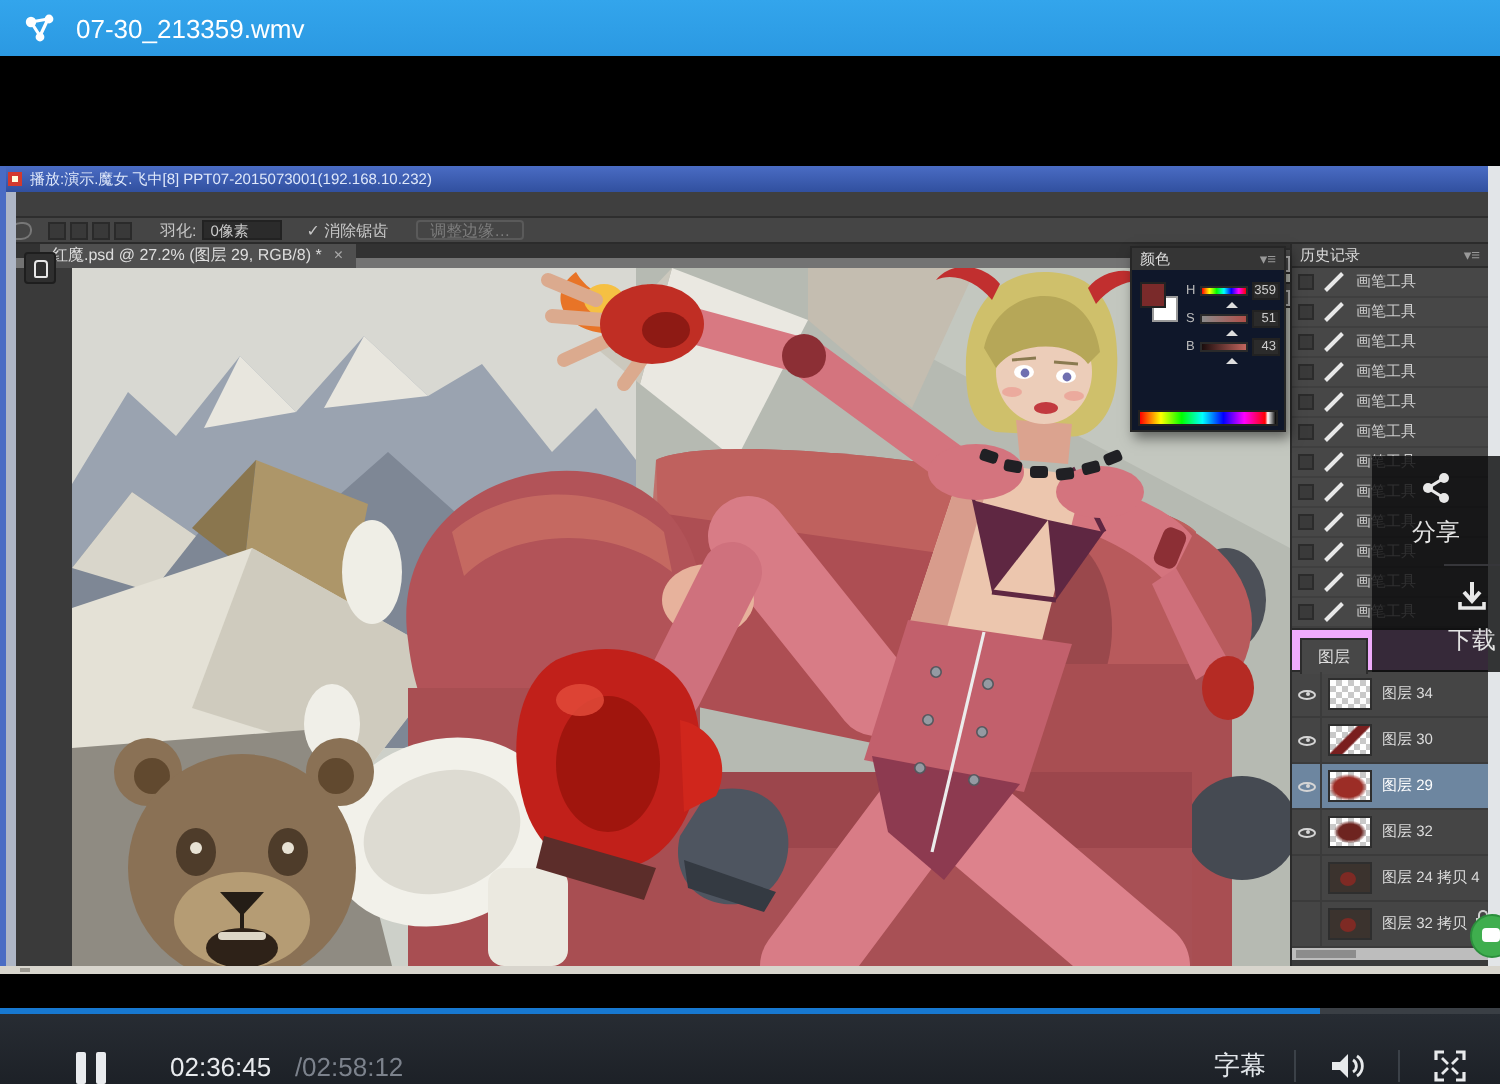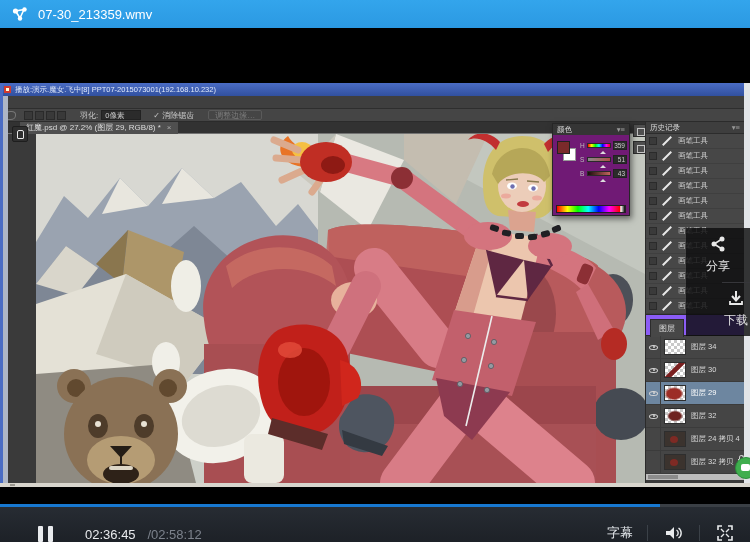--- a/index.html
+++ b/index.html
@@ -39,39 +39,39 @@
   .ps-menubar{position:absolute;left:0;top:13px;width:750px;height:13px;background:#3f3f3f;border-bottom:1px solid #2e2e2e;display:flex;align-items:center;gap:9px;padding-left:5px;}
   .ps-menubar span{color:#cfcfcf;font-size:8.5px;white-space:nowrap;cursor:pointer;}
   .ps-options{position:absolute;left:0;top:26px;width:750px;height:13px;background:#454545;border-bottom:1px solid #2b2b2b;display:flex;align-items:center;font-size:8px;color:#c8c8c8;}
   .opt-tool{width:11px;height:9px;margin-left:5px;border:1px solid #777;border-radius:50% 40% 50% 10%;}
   .opt-modes{display:flex;gap:2px;margin-left:8px;}
   .opt-modes i{width:9px;height:9px;background:#393939;border:1px solid #2a2a2a;}
   .opt-feather{margin-left:14px;}
   .opt-input{width:40px;height:10px;background:#2b2b2b;border:1px solid #222;color:#ccc;font-size:7.5px;line-height:9px;padding-left:3px;margin-left:3px;}
   .opt-check{margin-left:12px;}
   .opt-btn{margin-left:14px;border:1px solid #5a5a5a;color:#7d7d7d;padding:0 6px;height:10px;line-height:9px;border-radius:2px;}
-  .ps-tabbar{position:absolute;left:0;top:39px;width:750px;height:12px;background:#323232;border-bottom:1px solid #737373;}
+  .ps-tabbar{position:absolute;left:0;top:39px;width:750px;height:12px;background:#323232;border-bottom:5px solid #737373;}
   .ps-tab{position:absolute;left:20px;top:0;height:12px;background:#4f4f4f;color:#ddd;font-size:8px;line-height:12px;padding:0 6px;white-space:nowrap;cursor:pointer;}
   .ps-tab b{font-weight:normal;color:#aaa;margin-left:6px;}
   .ps-body{position:absolute;left:0;top:51px;width:750px;height:349px;background:#3a3a3a;}
   .win-edge-l{position:absolute;left:0;top:0;width:3px;height:404px;background:#4a6cc4;z-index:5;}
   .win-strip-l{position:absolute;left:3px;top:13px;width:5px;height:387px;background:#aeb6c6;z-index:5;}
   .win-strip-r{position:absolute;left:744px;top:0;width:6px;height:400px;background:#e2e5e8;z-index:5;}
   .rwin-status{position:absolute;left:0;top:400px;width:750px;height:4px;background:#d8d5cd;z-index:6;}
   .rwin-status i{position:absolute;left:10px;top:1px;width:5px;height:2px;background:#9a978f;}
 
   .canvas{position:absolute;left:36px;top:0;width:609px;height:349px;background:#cdd0c9;}
   .toolfloat{position:absolute;left:12px;top:-8px;width:16px;height:16px;background:#2f2f2f;border:1px solid #1e1e1e;border-radius:2px;z-index:8;cursor:pointer;}
   .toolfloat i{position:absolute;left:4px;top:3px;width:7px;height:9px;border:1px solid #e8e8e8;border-radius:2px 2px 1px 1px;}
   .dock-mini{position:absolute;left:633px;top:-10px;width:13px;height:30px;z-index:9;display:flex;flex-direction:column;gap:4px;}
   .dock-mini i{width:13px;height:13px;background:#4f4f4f;border:1px solid #2d2d2d;position:relative;cursor:pointer;}
   .dock-mini i:after{content:"";position:absolute;left:3px;top:3px;width:6px;height:6px;border:1px solid #c5c5c5;}
 
   
-  .colorpanel{position:absolute;left:552px;top:-11px;width:78px;height:93px;background:#701a75;border:1px solid #262626;z-index:10;box-shadow:2px 3px 6px rgba(0,0,0,.5);}
+  .colorpanel{position:absolute;left:565px;top:-11px;width:78px;height:93px;background:#0f172a;border:1px solid #262626;z-index:10;box-shadow:2px 3px 6px rgba(0,0,0,.5);}
   .cp-head{height:11px;background:#353535;color:#ddd;font-size:7.5px;line-height:11px;padding:0 4px;display:flex;justify-content:space-between;}
   .cp-head b{font-weight:normal;color:#999;cursor:pointer;}
   .cp-body{position:relative;height:58px;}
   .cp-sw{position:absolute;left:4px;top:6px;width:13px;height:13px;background:#7a2a2a;border:1px solid #222;z-index:2;}
   .cp-sw2{position:absolute;left:10px;top:13px;width:13px;height:13px;background:#fff;border:1px solid #999;}
   .cp-rows{position:absolute;left:27px;top:3px;width:48px;}
   .cp-row{display:flex;align-items:center;height:14px;gap:2px;}
   .cp-row .lb{color:#bbb;font-size:6.5px;width:5px;}
   .cp-row .track{width:24px;height:5px;border:1px solid #2a2a2a;position:relative;cursor:pointer;}
   .cp-row:nth-child(1) .track{background:linear-gradient(90deg,#f00,#ff0,#0f0,#0ff,#00f,#f0f,#f00);}
@@ -84,21 +84,21 @@
   
   .dock{position:absolute;left:645px;top:-12px;width:99px;height:361px;background:#3a3a3a;border-left:1px solid #2b2b2b;}
   .hist-head{height:12px;background:#3e3e3e;border-bottom:1px solid #2c2c2c;color:#ddd;font-size:7.5px;line-height:12px;padding:0 4px;display:flex;justify-content:space-between;}
   .hist-head b{font-weight:normal;color:#999;cursor:pointer;}
   .hist-rows{height:180px;overflow:hidden;}
   .hist-row{height:15px;background:#474747;border-bottom:1px solid #3f3f3f;display:flex;align-items:center;cursor:pointer;}
   .hist-row .chk{width:8px;height:8px;background:#3a3a3a;border:1px solid #2b2b2b;margin-left:3px;}
   .hist-row .brush{width:10px;height:10px;margin-left:5px;position:relative;}
   .hist-row .brush:after{content:"";position:absolute;left:4px;top:-1px;width:2px;height:12px;background:#e8e8e8;transform:rotate(45deg);}
   .hist-row .hlabel{color:#ccc;font-size:7.5px;margin-left:6px;white-space:nowrap;}
-  .layers-head{height:22px;background:#8b5cf6;border-top:1px solid #2a2a2a;border-bottom:1px solid #2a2a2a;position:relative;}
+  .layers-head{height:22px;background:#f0abfc;border-top:1px solid #2a2a2a;border-bottom:1px solid #2a2a2a;position:relative;}
   .layers-tab{position:absolute;left:4px;top:4px;height:18px;background:#474747;color:#ddd;font-size:8px;line-height:18px;padding:0 8px;border:1px solid #2c2c2c;border-bottom:none;cursor:pointer;}
   .layer-row{height:23px;background:#454545;border-bottom:1px solid #3b3b3b;display:flex;align-items:center;cursor:pointer;}
   .layer-row.selected{background:#6d86a0;}
   .eyebox{width:15px;height:23px;border-right:1px solid #3b3b3b;position:relative;flex:0 0 auto;}
   .eyebox s{position:absolute;left:3px;top:9px;width:9px;height:5px;border:1px solid #d5d5d5;border-radius:50%;}
   .eyebox s:after{content:"";position:absolute;left:2.5px;top:0.5px;width:2px;height:2px;background:#d5d5d5;border-radius:50%;}
   .thumb{width:22px;height:16px;margin-left:3px;position:relative;flex:0 0 auto;border:1px solid #2e2e2e;
     background-color:#fff;
     background-image:linear-gradient(45deg,#c9c9c9 25%,transparent 25%,transparent 75%,#c9c9c9 75%),linear-gradient(45deg,#c9c9c9 25%,transparent 25%,transparent 75%,#c9c9c9 75%);
     background-size:6px 6px;background-position:0 0,3px 3px;}

